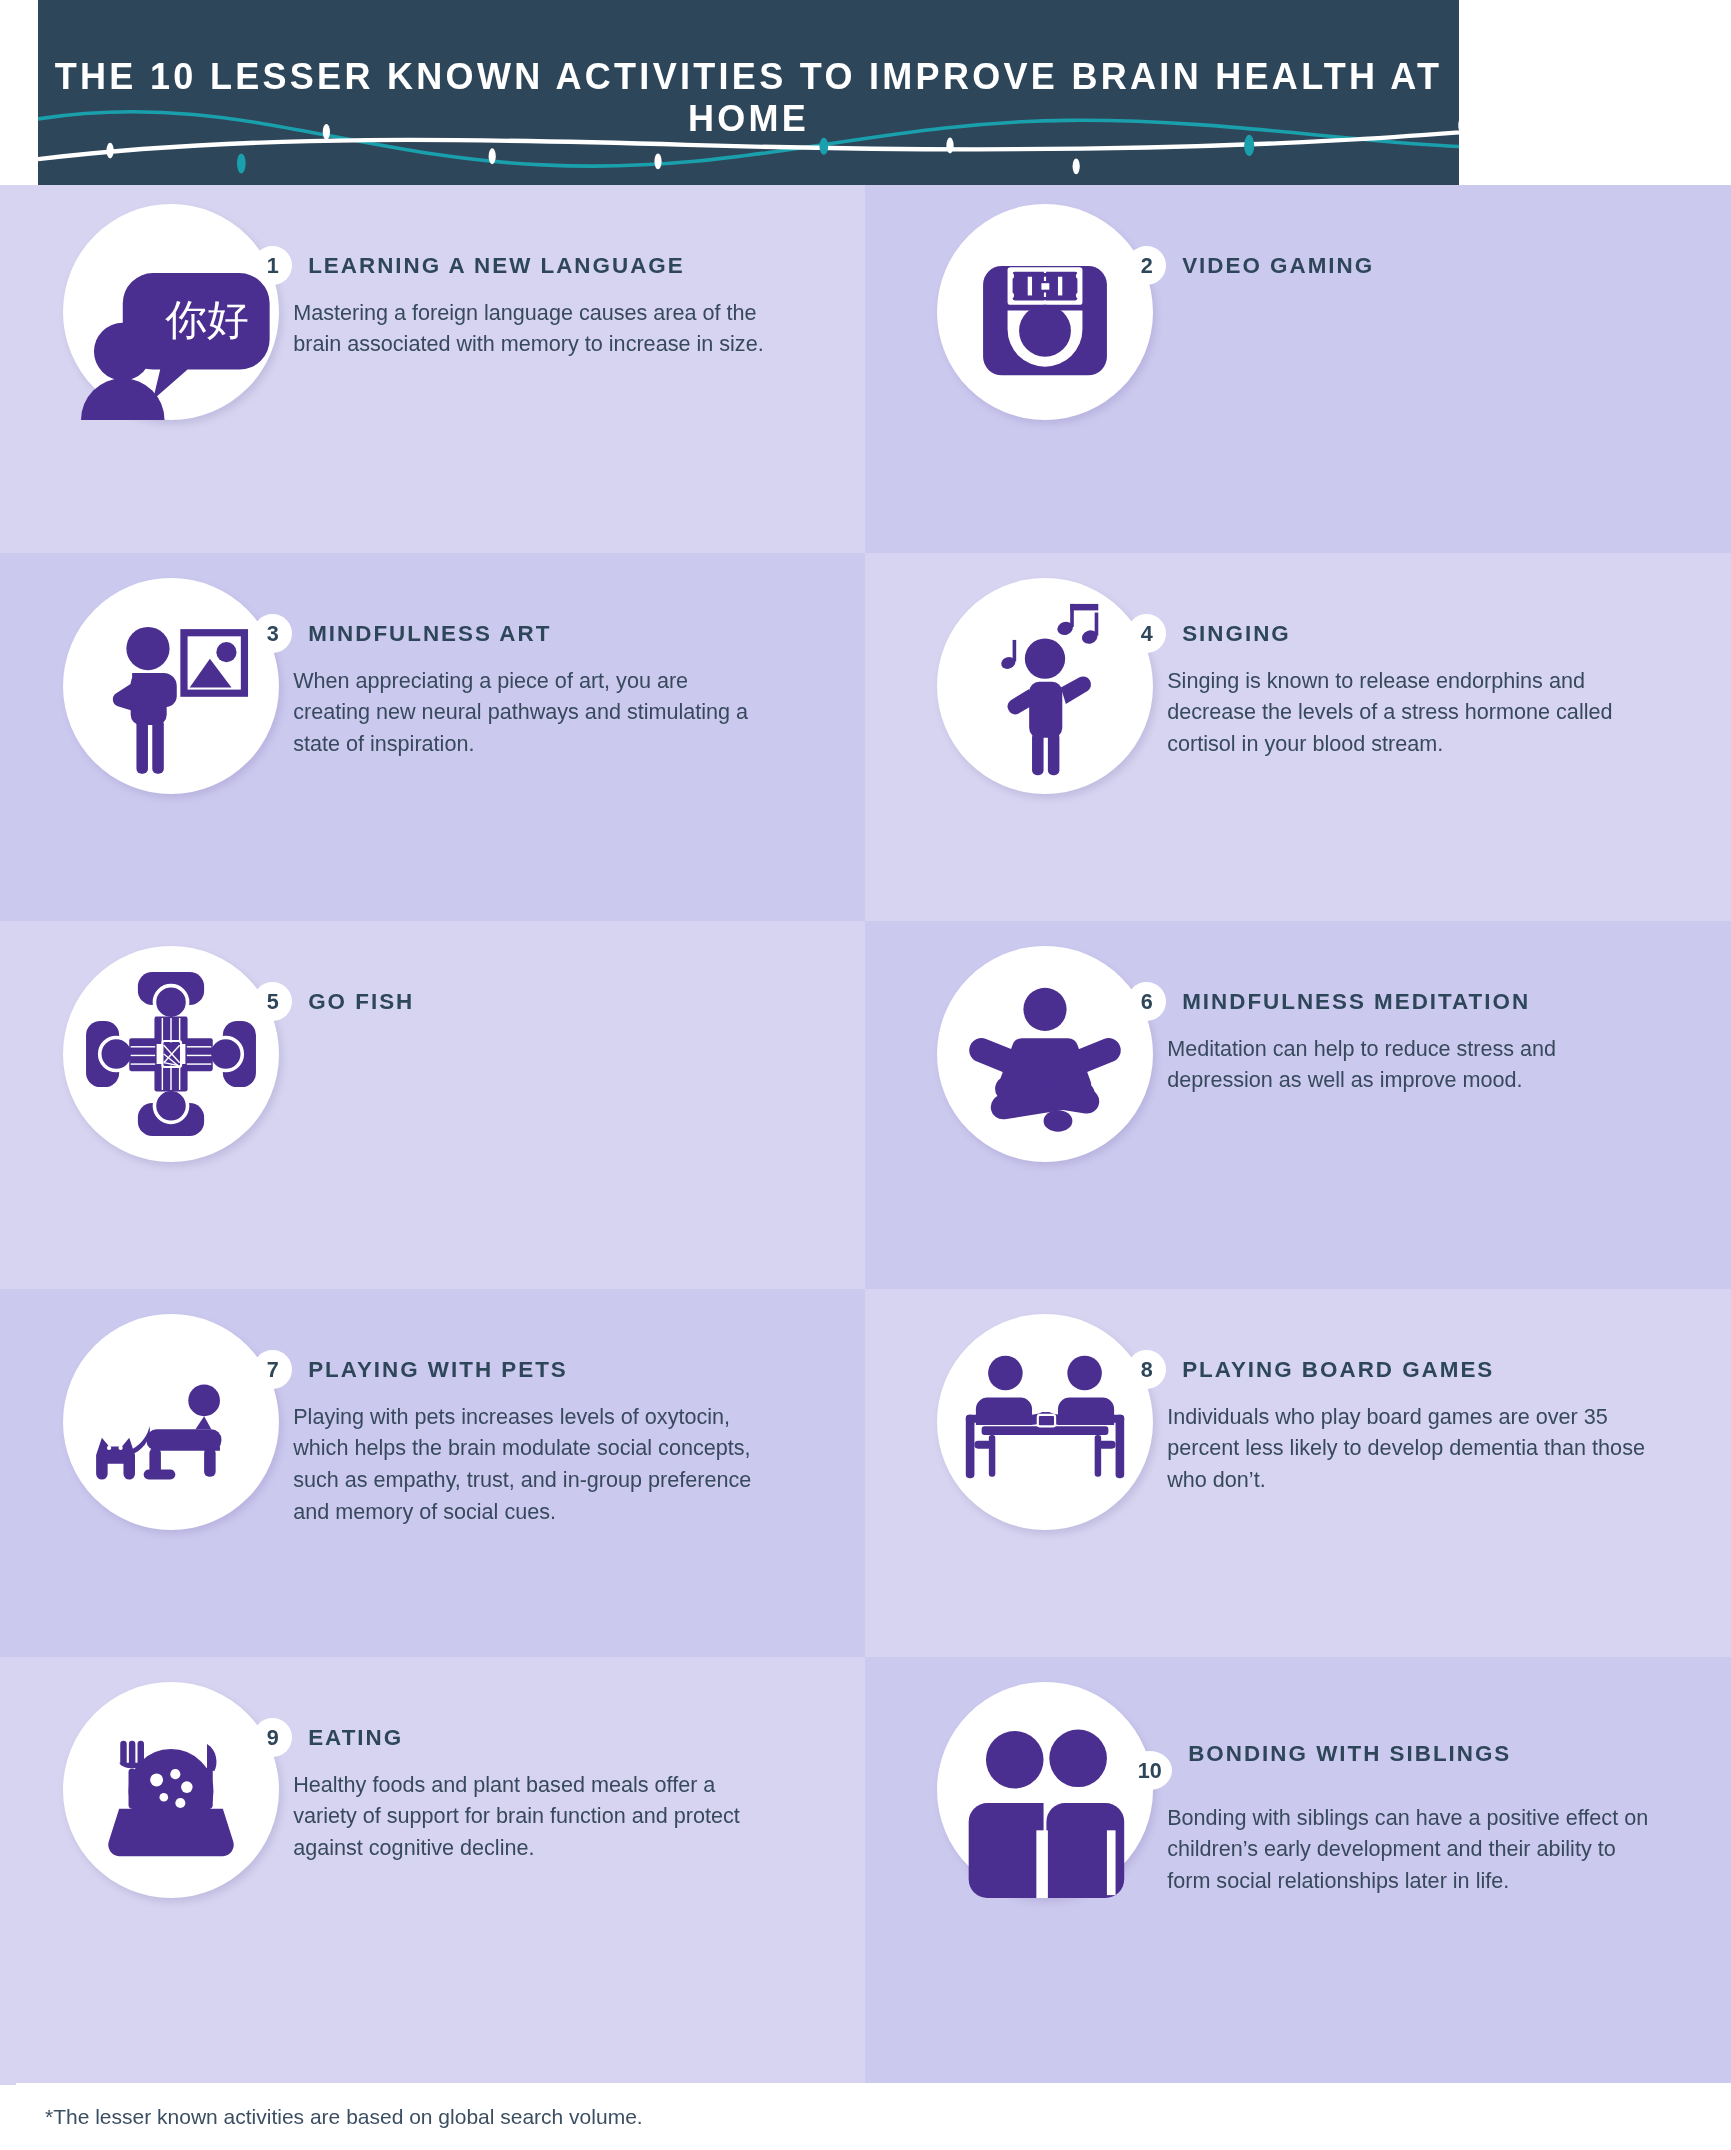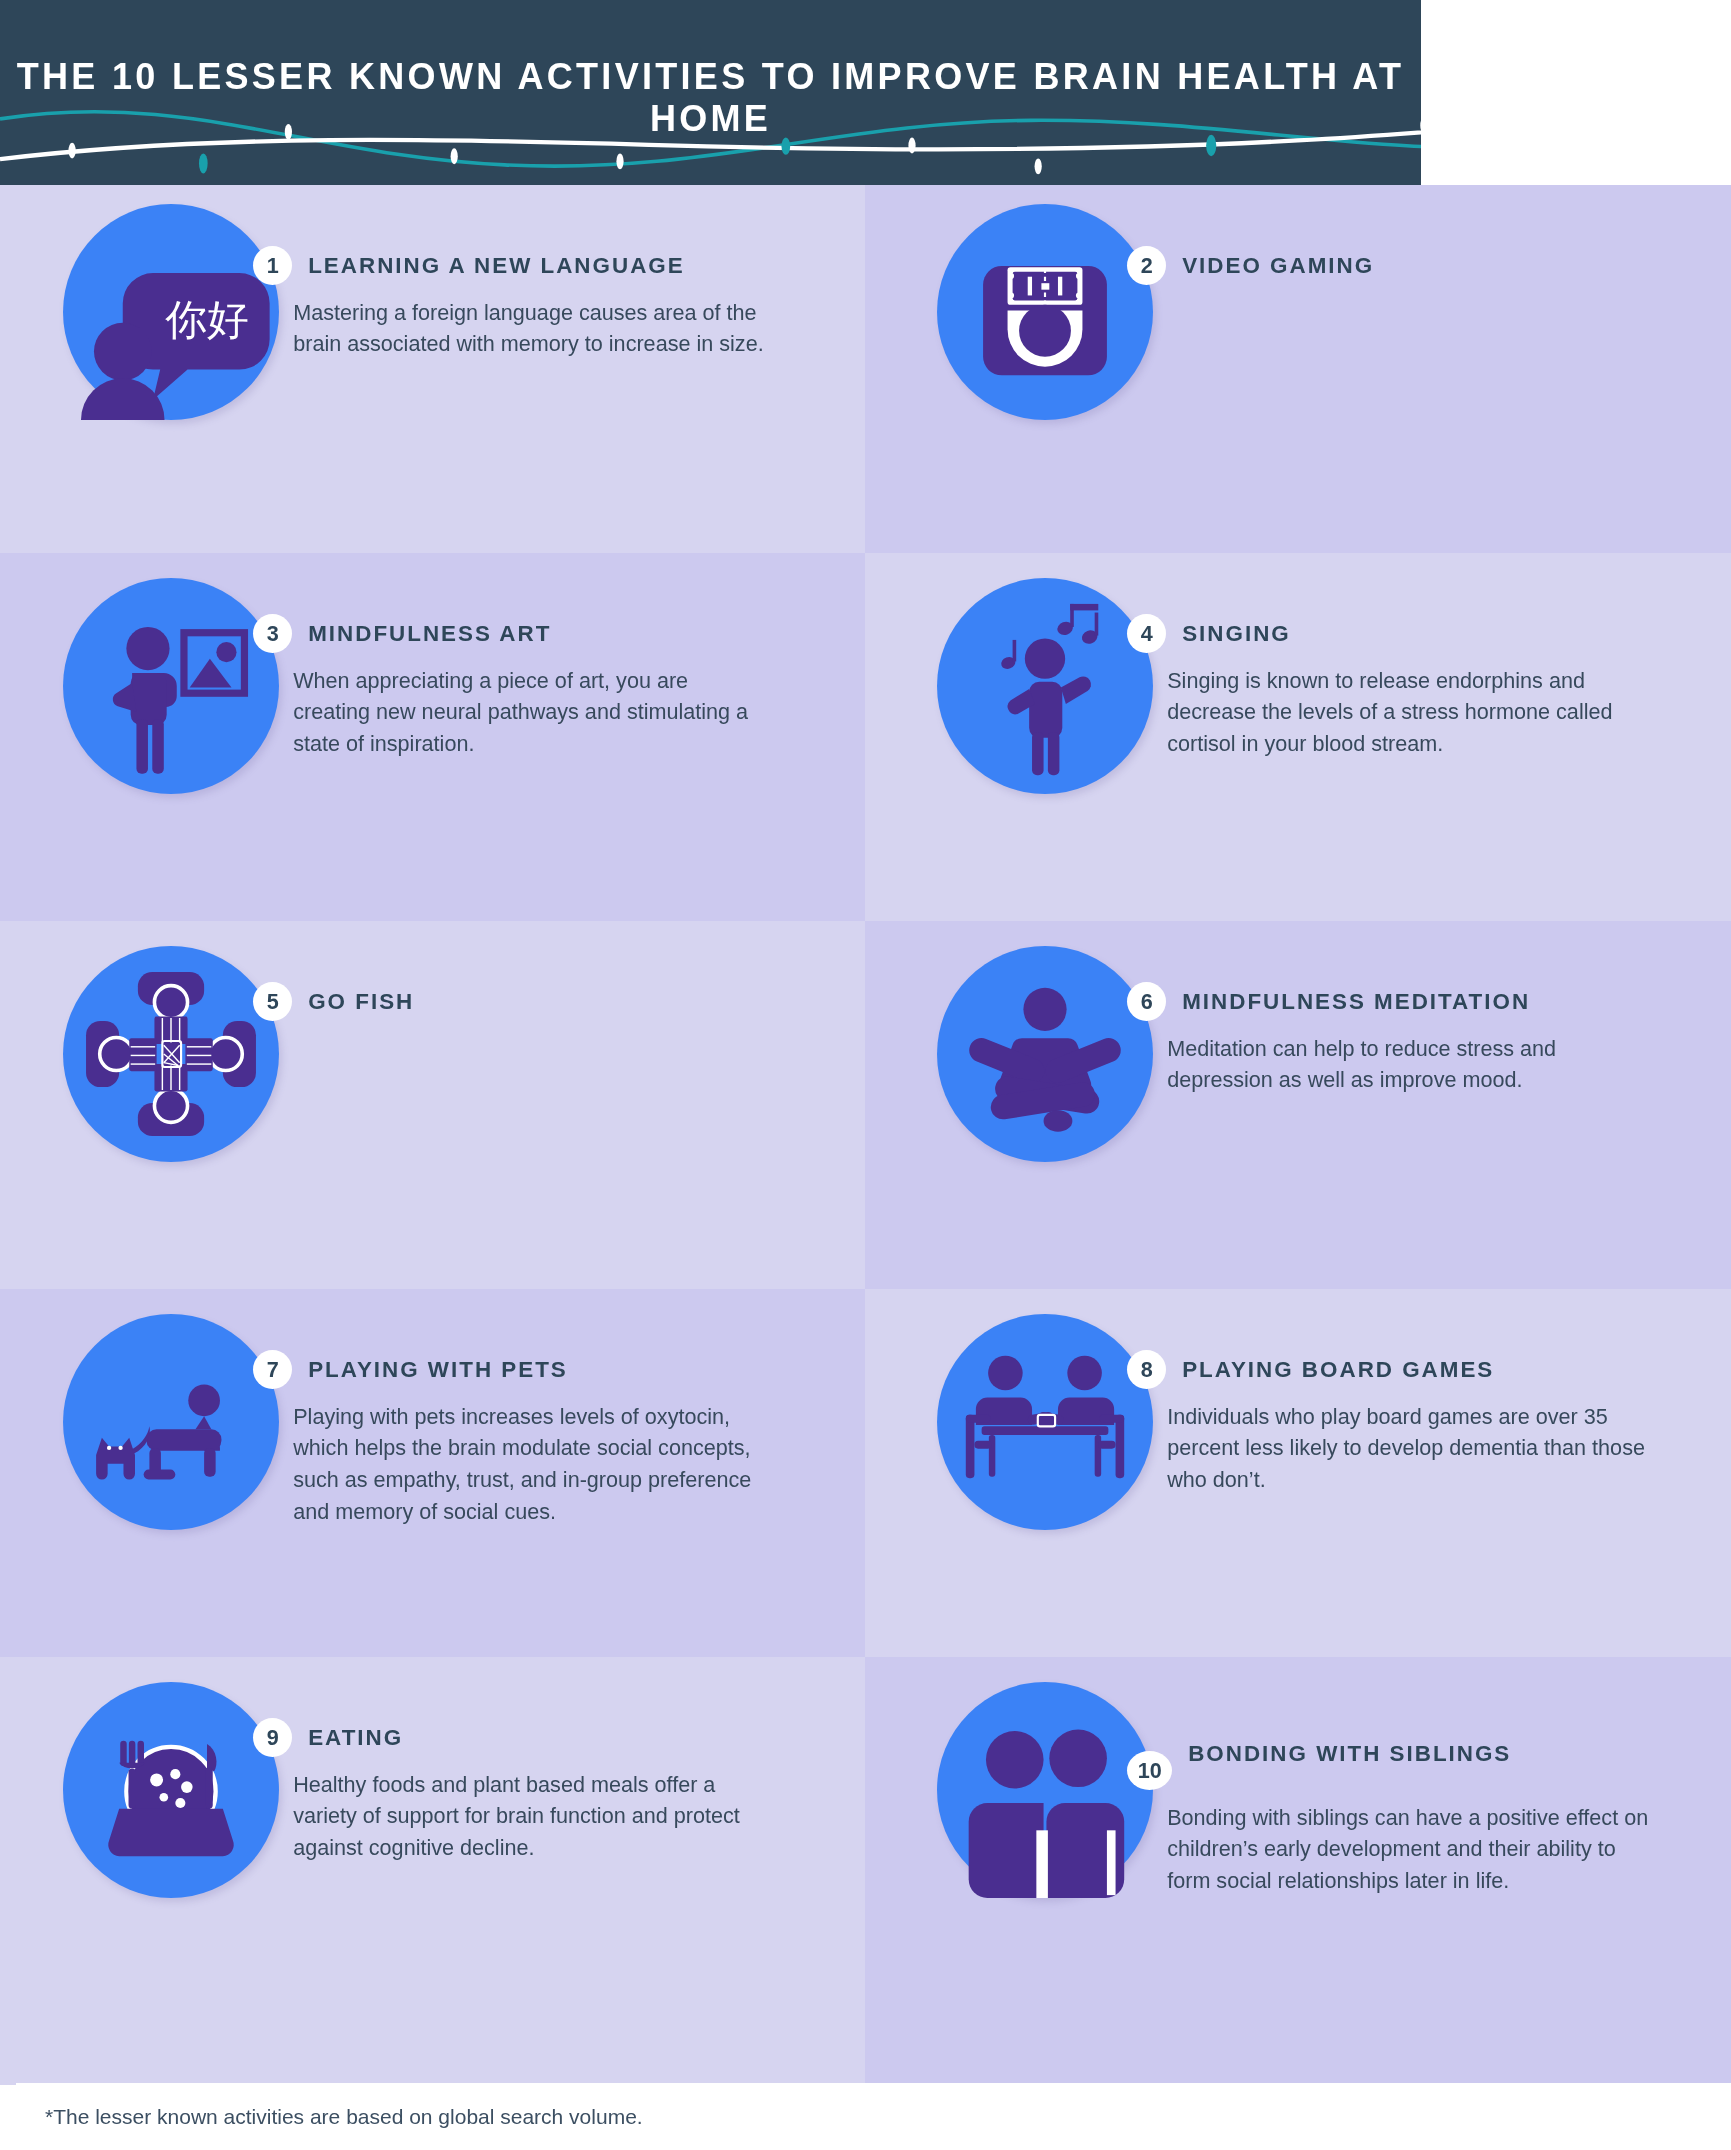--- a/index.html
+++ b/index.html
@@ -16,20 +16,21 @@
     overflow: hidden;
   }
 
   
   .header {
     position: relative;
     width: 1421px;
     height: 185px;
     background: #2e4659;
     overflow: hidden;
+    margin-left: 38px;
   }
   .header-title {
     position: absolute;
     left: 0;
     right: 0;
     top: 56px;
     text-align: center;
     color: #ffffff;
     font-size: 36px;
     font-weight: bold;
@@ -64,21 +65,21 @@
     height: 216px;
     margin-left: 63px;
     margin-top: 19px;
   }
   .r2 .icon-wrap, .r3 .icon-wrap, .r4 .icon-wrap, .r5 .icon-wrap { margin-top: 24.5px; }
   .col2 .icon-wrap { margin-left: 72px; }
   .icon-circle {
     position: absolute;
     inset: 0;
     border-radius: 50%;
-    background: #3b82f6;
+    background: #ffffff;
     box-shadow: 2.9px 4.3px 7.2px rgba(120,110,170,0.22);
   }
   .icon-circle svg { position: absolute; inset: 0; width: 100%; height: 100%; }
 
   
   .body-block {
     position: relative;
     padding-top: 61px;
     margin-left: 7.2px;
     max-width: 505px;

